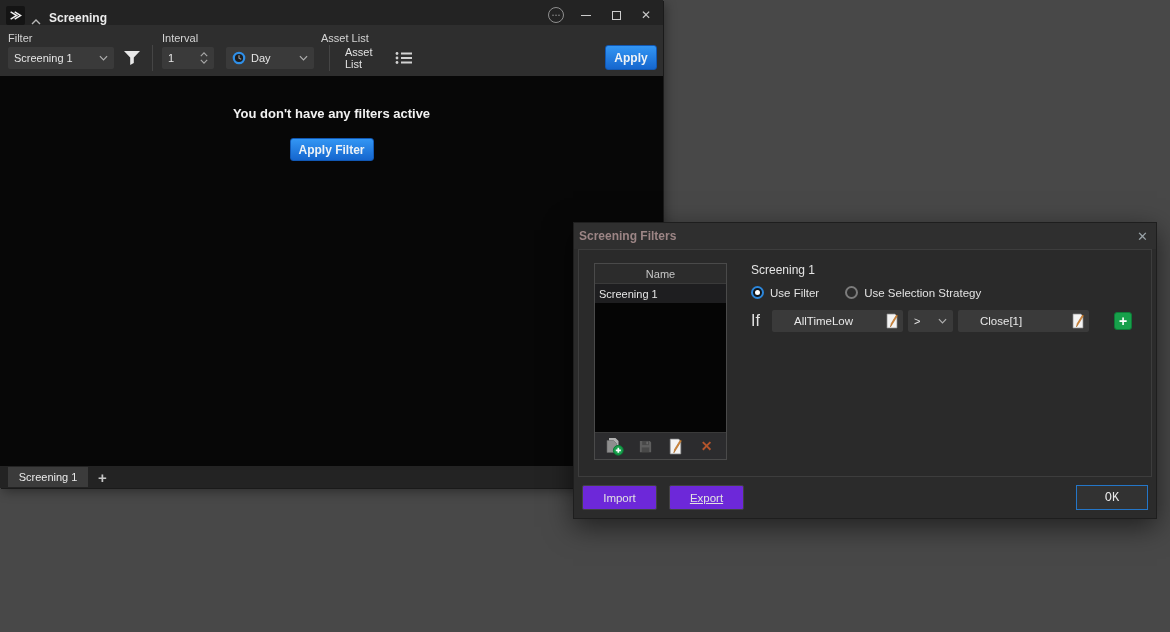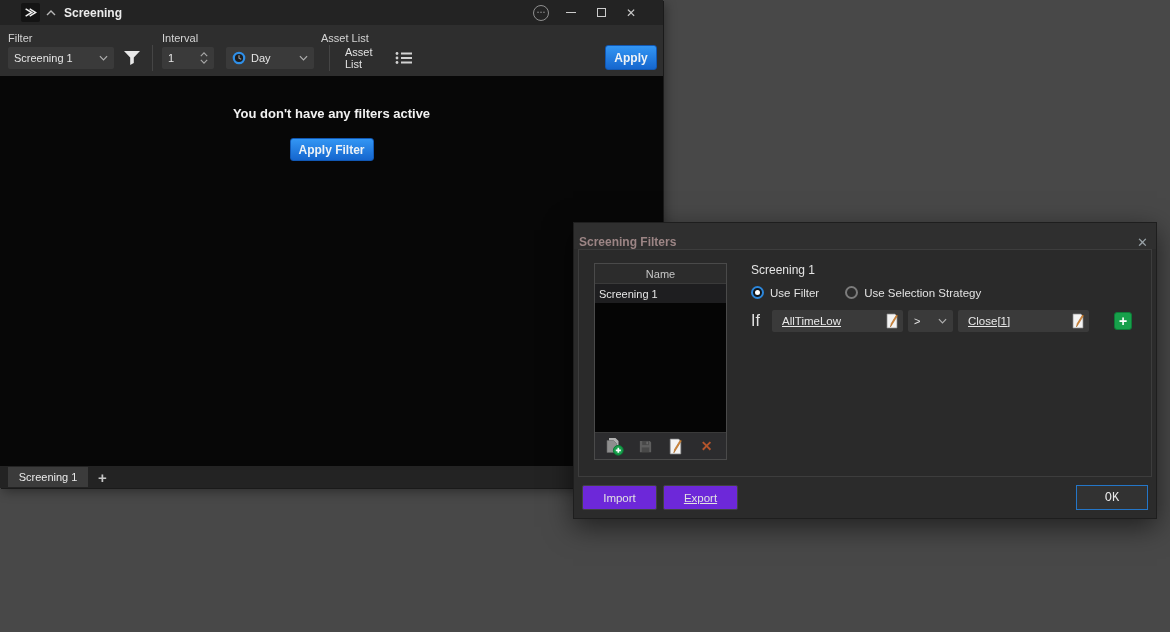--- a/index.html
+++ b/index.html
@@ -12,21 +12,21 @@
     -webkit-font-smoothing:antialiased;
   }
 
   
   .main-window {
     position:absolute; left:0; top:0; width:663px; height:488px;
     background:#070707; box-shadow:1px 1px 0 #1a1a1a, 3px 4px 10px rgba(0,0,0,.35);
   }
   .titlebar {
     position:absolute; left:0; top:0; right:0; height:25px;
-    background:#232323; display:flex; align-items:center; padding:0 21px;
+    background:#232323; display:flex; align-items:flex-end; padding:0 6px;
   }
   .app-icon {
     width:19px; height:19px; background:#141414; border-radius:2px;
     display:flex; align-items:center; justify-content:center; margin-right:6px;
   }
   .collapse-icon { margin-right:8px; display:flex; cursor:default; }
   .win-title { font-size:12px; font-weight:bold; color:#ececec; }
   .win-controls { margin-left:auto; display:flex; align-items:center; gap:8px; }
   .win-btn {
     width:22px; height:20px; display:flex; align-items:center; justify-content:center;
@@ -85,21 +85,21 @@
   .tab-add { margin-left:10px; color:#c6c6c6; font-size:15px; font-weight:bold; line-height:1; }
 
   
   .dialog {
     position:absolute; left:573px; top:222px; width:584px; height:297px;
     background:#2b2b2b; border:1px solid #1e1e1e;
     box-shadow:0 8px 26px rgba(0,0,0,.55);
   }
   .dlg-titlebar {
     position:absolute; left:0; top:0; right:0; height:26px;
-    background:#2f2f2f; display:flex; align-items:flex-end; padding:0 8px 0 5px;
+    background:#2f2f2f; display:flex; align-items:center; padding:0 8px 0 5px;
   }
   .dlg-title { font-size:12px; font-weight:bold; color:#9c8585; }
   .dlg-close { margin-left:auto; color:#9aa3a8; font-size:13px; line-height:1; }
 
   .dlg-frame {
     position:absolute; left:4px; top:26px; right:4px; bottom:41px;
     border:1px solid #3d3d3d; background:#2a2a2a;
   }
 
   
@@ -138,42 +138,41 @@
   .radio-label { font-size:11.5px; color:#e2e2e2; }
 
   .cond-row { position:absolute; left:2px; top:60px; display:flex; align-items:center; }
   .if-label { width:21px; font-size:16px; color:#e2e2e2; }
   .cond-input {
     position:relative; width:131px; height:22px; background:#3a3a3a; border-radius:2px;
   }
   .cond-input input {
     width:100%; height:100%; background:transparent; border:none; outline:none;
     color:#e8e8e8; font-size:11.5px; font-family:"Liberation Sans",sans-serif;
-    padding:0 22px 0 10px;
-    text-decoration:underline;
+    padding:0 22px 0 22px;
   }
   .edit-badge { position:absolute; right:3px; top:3px; width:16px; height:16px; }
   .op-select { width:45px; margin-left:5px; }
   .rhs { margin-left:5px; }
   .plus-btn {
     margin-left:25px; width:18px; height:18px; background:#17a04b; border:1px solid #0e7a37;
     border-radius:3px; color:#ffffff; font-size:14px; font-weight:bold;
     display:flex; align-items:center; justify-content:center; line-height:1; padding-bottom:1px;
   }
 
   
   .dlg-footer {
     position:absolute; left:0; right:0; bottom:0; height:41px;
     display:flex; align-items:center; padding:0 8px;
   }
   .gray-btn {
     width:75px; height:25px; background:#6d28d9; border:1px solid #424242; border-radius:2px;
     color:#e2e2e2; font-size:11.5px; display:flex; align-items:center; justify-content:center;
   }
-  .gray-btn + .gray-btn { margin-left:6px;text-decoration:underline; }
+  .gray-btn + .gray-btn { margin-left:12px;text-decoration:underline; }
   .ok-btn {
     margin-left:auto; width:72px; height:25px; background:#323232;
     border:1px solid #2476c8; color:#e8e8e8; font-size:12px;
     display:flex; align-items:center; justify-content:center;font-family:Liberation Mono, monospace;
   }
 </style>
 </head>
 <body>
 
 <div class="main-window">

